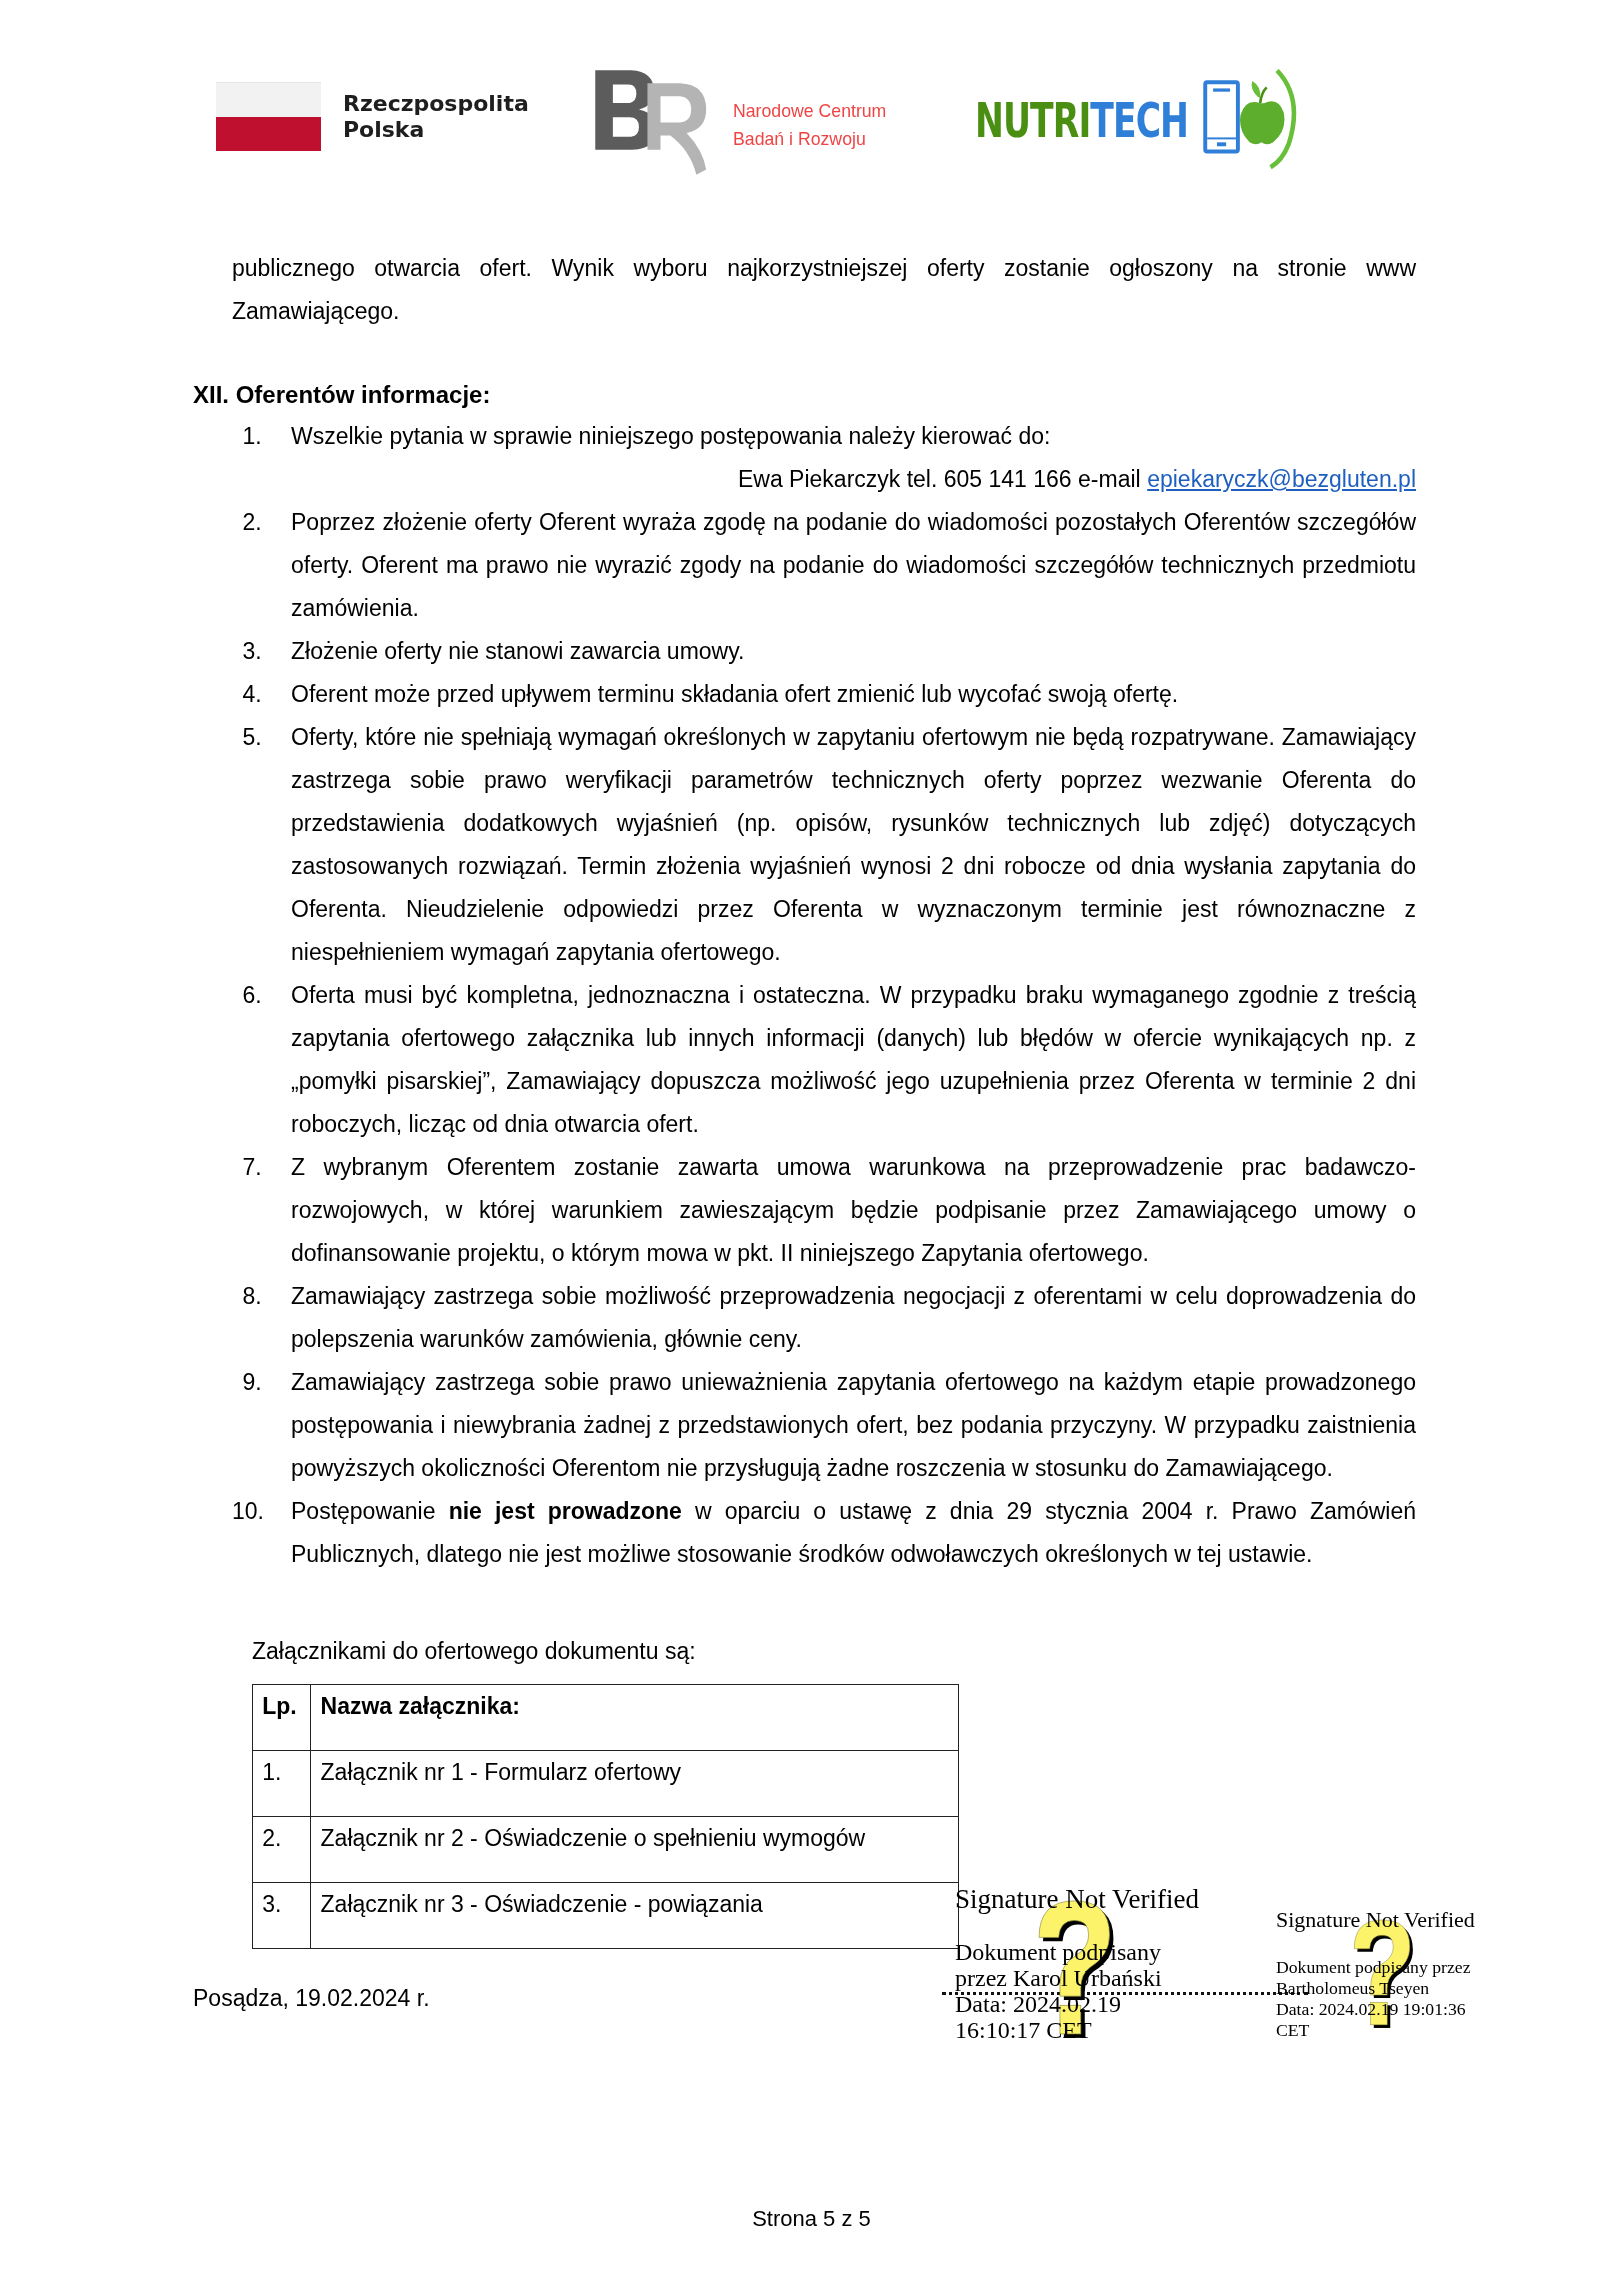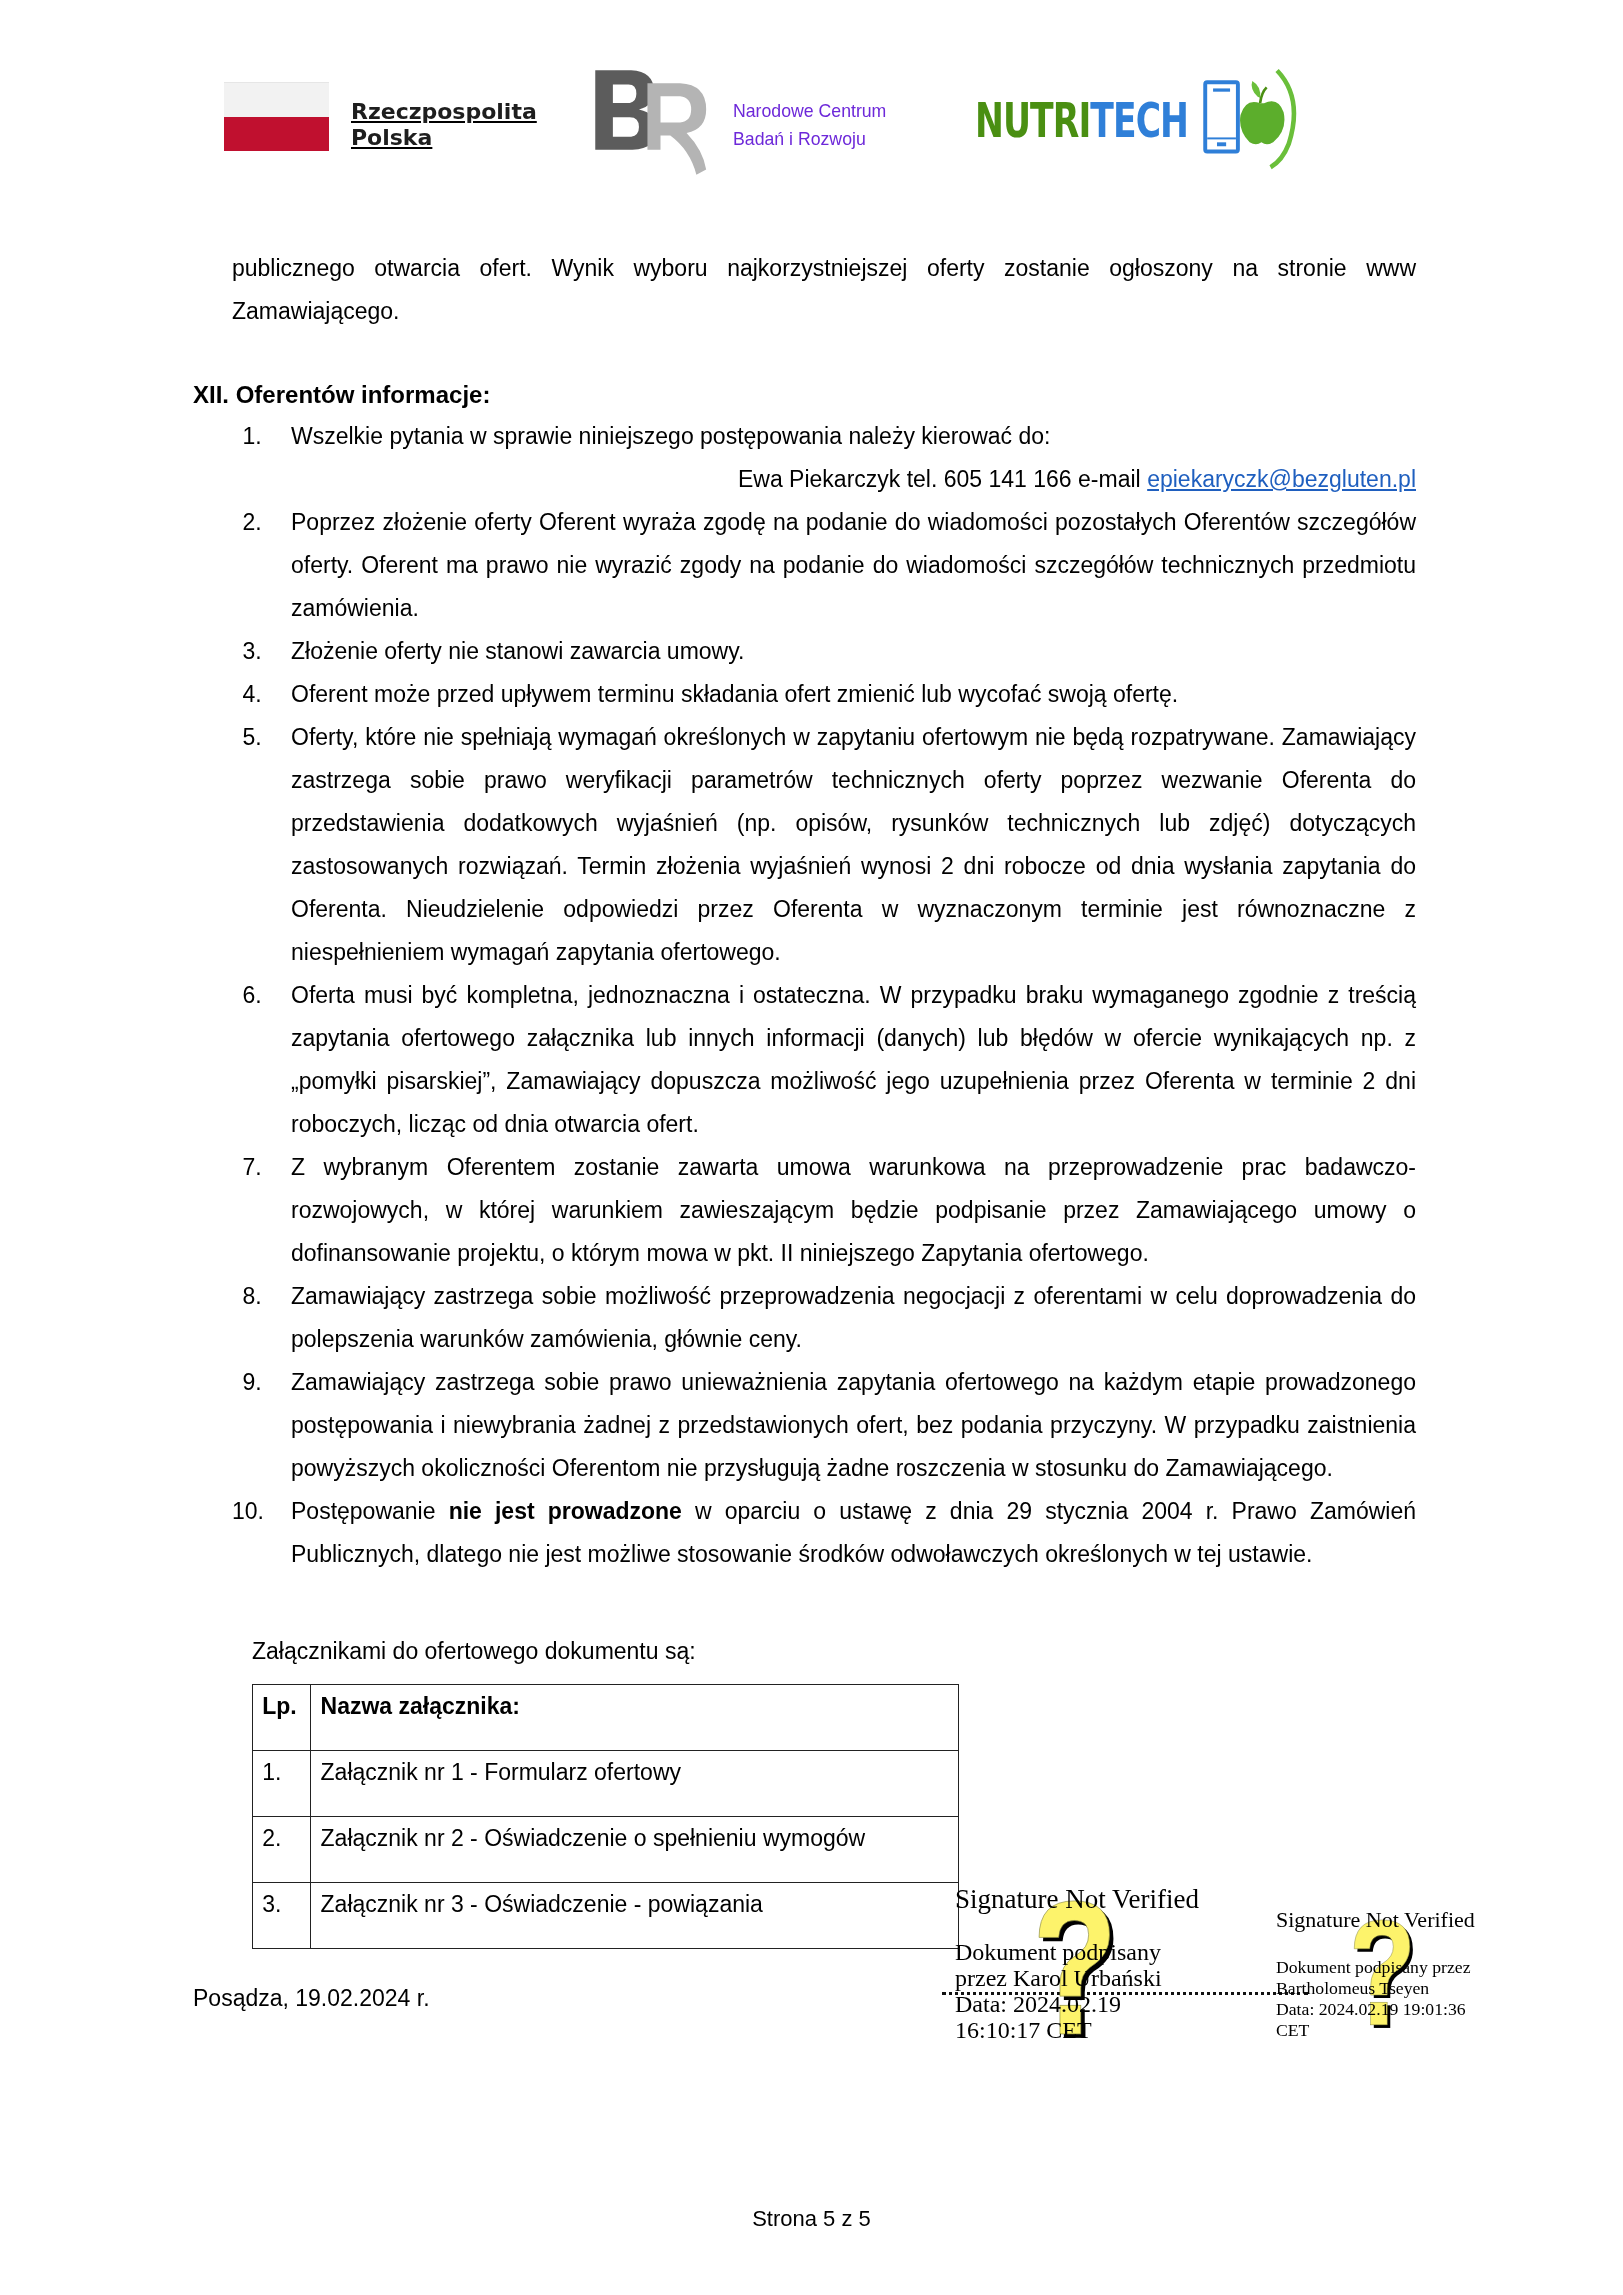--- a/index.html
+++ b/index.html
@@ -1,30 +1,30 @@
 <!DOCTYPE html>
 <html style="font-size:10.5px"><head>
 <meta charset="utf-8">
 <style>
   html, body { margin: 0; padding: 0; background: #ffffff; }
   body {
     width: 1623px; height: 2295px; position: relative; overflow: hidden;
     font-family: "Liberation Sans", sans-serif; color: #000;
   }
   
-  .logo-rp { position: absolute; left: 224px; top: 82px; display: flex; align-items: flex-end; text-decoration: underline; }
+  .logo-rp { position: absolute; left: 216px; top: 82px; display: flex; align-items: center; }
   .flag { width: 105px; height: 69px; display: flex; flex-direction: column; }
   .flag .w { flex: 1; background: #f2f2f2; border-top: 1.3px solid #e6e6e6; }
   .flag .r { flex: 1; background: #c0102f; }
   .rp-text { margin-left: 22px; font-family: "DejaVu Sans", sans-serif; font-weight: bold;
              font-size: 22px; line-height: 26px; color: #1e1e1e; }
 
   .logo-ncbr { position: absolute; left: 592px; top: 65px; width: 321px; height: 111px; }
   .ncbr-text { position: absolute; left: 141px; top: 33px; font-family: "Liberation Sans", sans-serif;
-               font-size: 17.7px; line-height: 27.5px; color: #6d28d9; }
+               font-size: 17.7px; line-height: 27.5px; color: #ef4444; }
 
   .logo-nutri { position: absolute; left: 968px; top: 65px; width: 347px; height: 105px; }
   .nutri-word { position: absolute; left: 6.5px; top: 29px; font-family: "DejaVu Sans", sans-serif;
                 font-weight: bold; font-size: 48px; letter-spacing: -1.3px; line-height: 52px;
                 transform: scaleX(0.72); transform-origin: left center; }
   .nutri-word .g { color: #4a8f12; }
   .nutri-word .b { color: #2f7fd8; }
   .nutri-icon { position: absolute; left: 232px; top: 0; }
 
   

